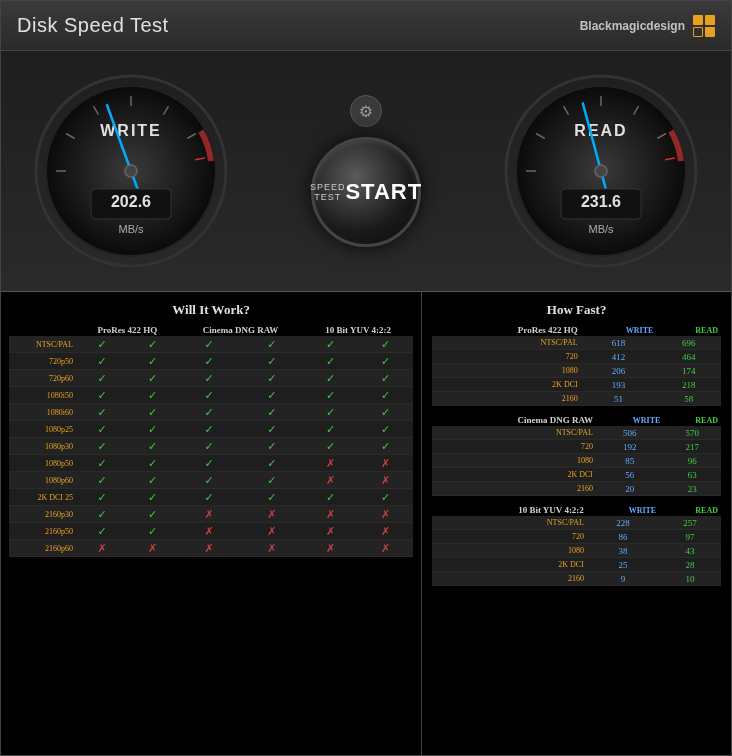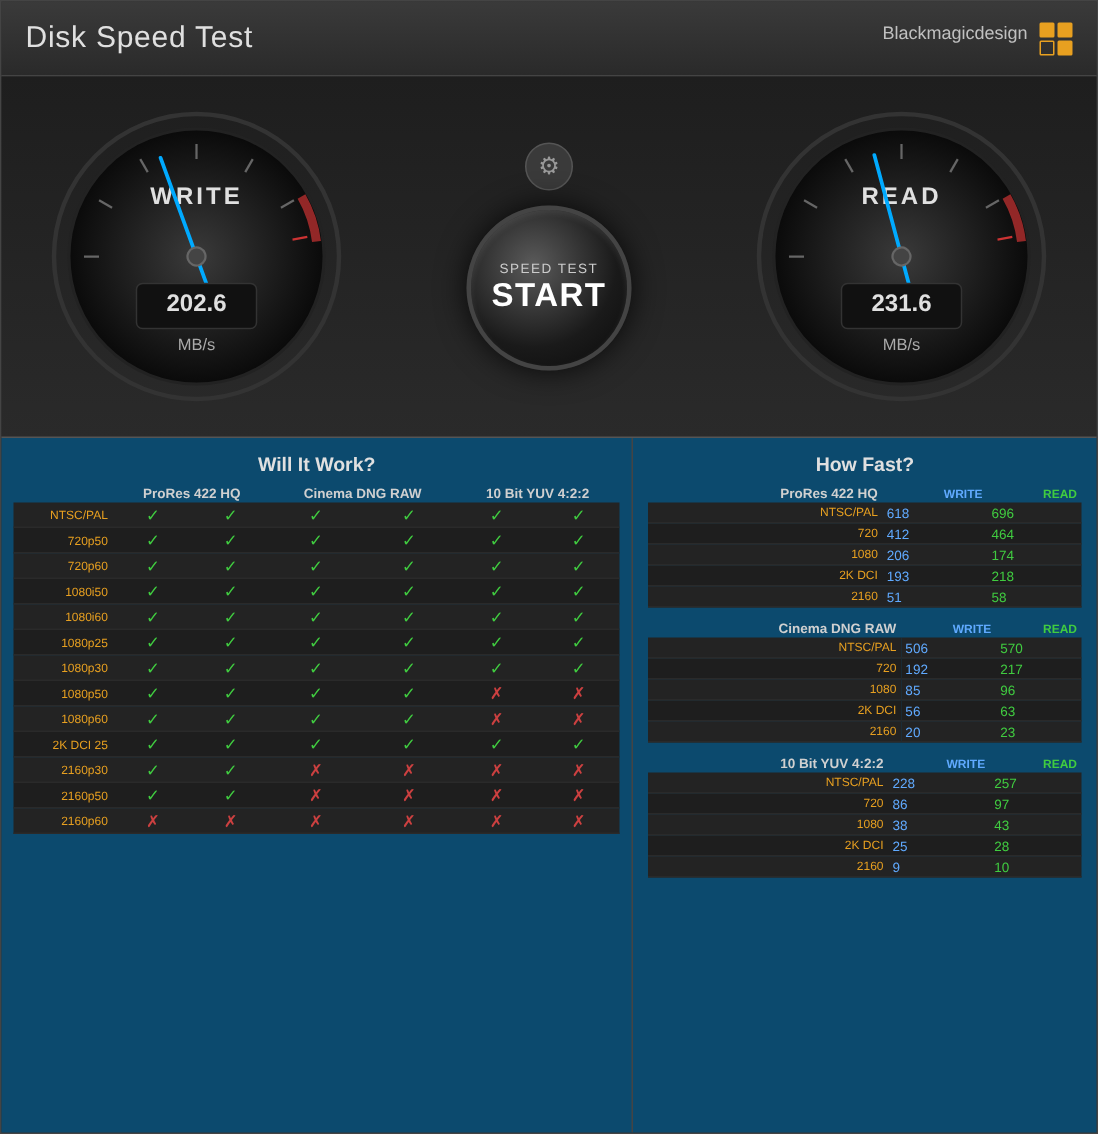--- a/index.html
+++ b/index.html
@@ -28,21 +28,23 @@
 
     .title-text {
       color: #e0e0e0;
       font-size: 20px;
       font-weight: 400;
       letter-spacing: 0.5px;
     }
 
     .brand-logo {
       display: flex;
+      align-items: center;
       gap: 8px;
+      font-weight: bold;
     }
 
     .brand-name {
       color: #c0c0c0;
       font-size: 12px;
     }
 
     .brand-icon {
       display: grid;
       grid-template-columns: 1fr 1fr;
@@ -100,21 +102,21 @@
     }
 
     .start-button {
       width: 110px;
       height: 110px;
       border-radius: 50%;
       background: radial-gradient(circle at 40% 35%, #5a5a5a, #1a1a1a 60%, #0a0a0a);
       border: 3px solid #444;
       box-shadow: 0 0 20px rgba(0,0,0,0.8), inset 0 2px 4px rgba(255,255,255,0.1);
       display: flex;
-      flex-direction: column;
+      flex-direction: row;
       align-items: center;
       justify-content: center;
       cursor: pointer;
       color: white;
     }
 
     .start-label-top {
       font-size: 9px;
       color: #ccc;
       letter-spacing: 1px;
@@ -125,22 +127,23 @@
       font-size: 22px;
       font-weight: bold;
       color: white;
       letter-spacing: 1px;
     }
 
     
     .data-area {
       flex: 1;
       display: flex;
-      background: #0c4a6e;
+      background: #000000;
       overflow: hidden;
+      font-family: Liberation Serif, serif;
     }
 
     .will-it-work {
       flex: 1.4;
       padding: 10px 8px;
       border-right: 1px solid #444;
     }
 
     .how-fast {
       flex: 1;
@@ -212,21 +215,21 @@
     .hf-table .hf-header-row th {
       color: #e0e0e0;
       font-size: 8px;
       padding: 1px 3px;
       text-align: right;
     }
 
     .hf-table td {
       padding: 1.5px 3px;
       border-bottom: 1px solid #2a2a2a;
-      text-align: left;
+      text-align: center;
     }
 
     .hf-table .format-name {
       color: #e8a020;
       font-size: 8px;
       text-align: right;
     }
 
     .hf-table .write-val { color: #60aaff; font-size: 9px; }
     .hf-table .read-val { color: #40cc40; font-size: 9px; }

